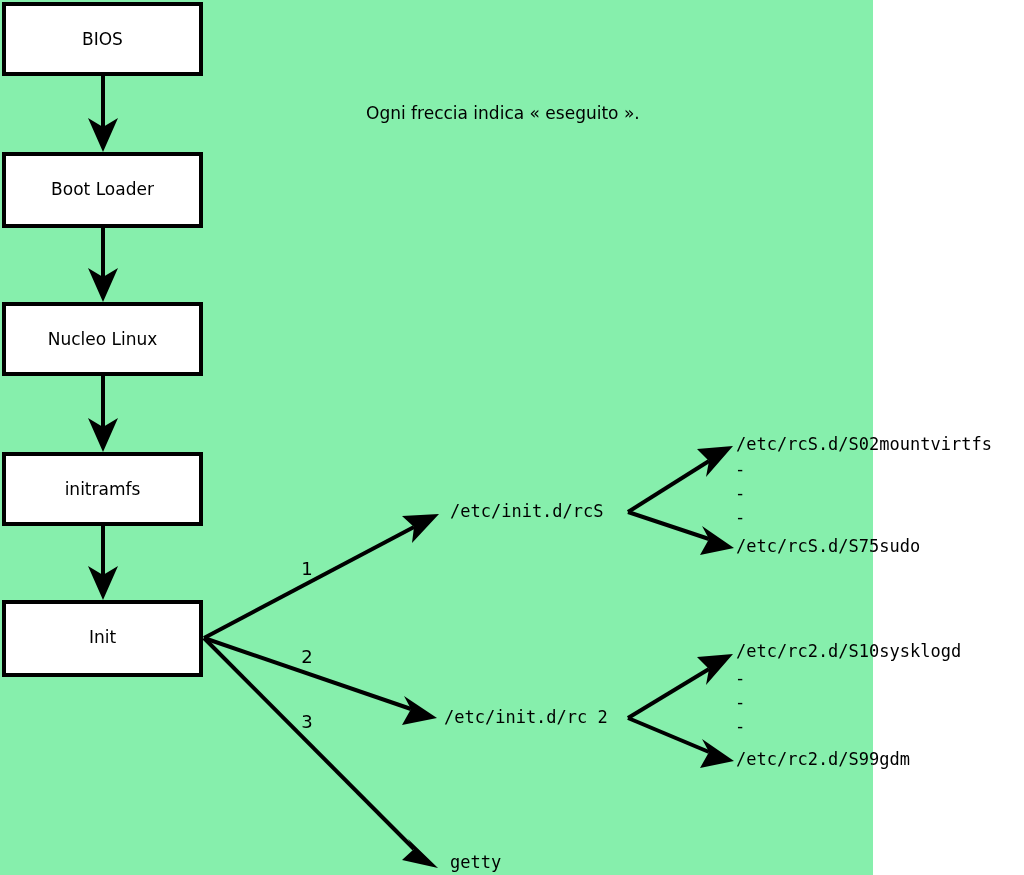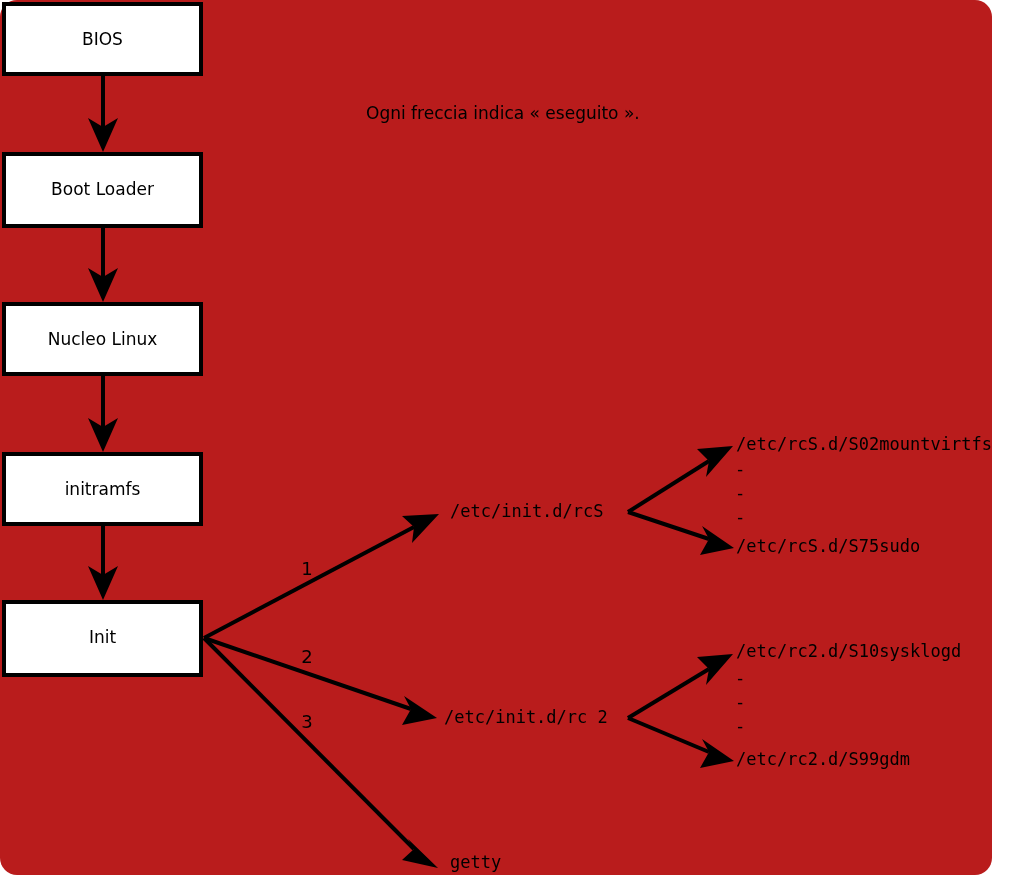--- a/index.html
+++ b/index.html
@@ -9,24 +9,23 @@
     background: #ffffff;
   }
   body {
     width: 1024px;
     height: 875px;
     overflow: hidden;
     font-family: "DejaVu Sans", sans-serif;
   }
   #diagram-root {
     position: relative;
-    width: 992px;
+    width: 873px;
     height: 875px;
-    background: #b91c1c;
-    border-radius: 17px;
+    background: #86efac;
   }
   svg#boot-diagram {
     display: block;
     width: 1024px;
     height: 875px;
   }
   .stage-box-rect {
     fill: #ffffff;
     stroke: #000000;
     stroke-width: 4;

